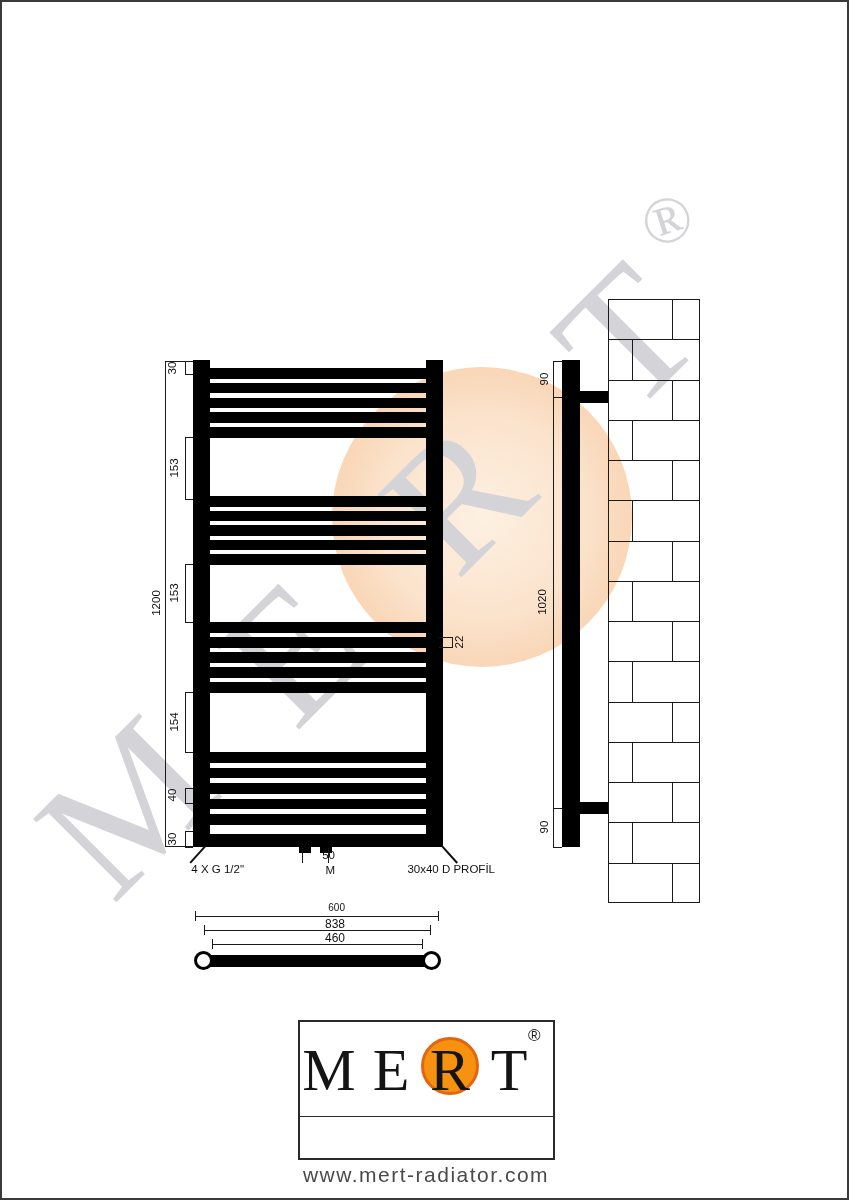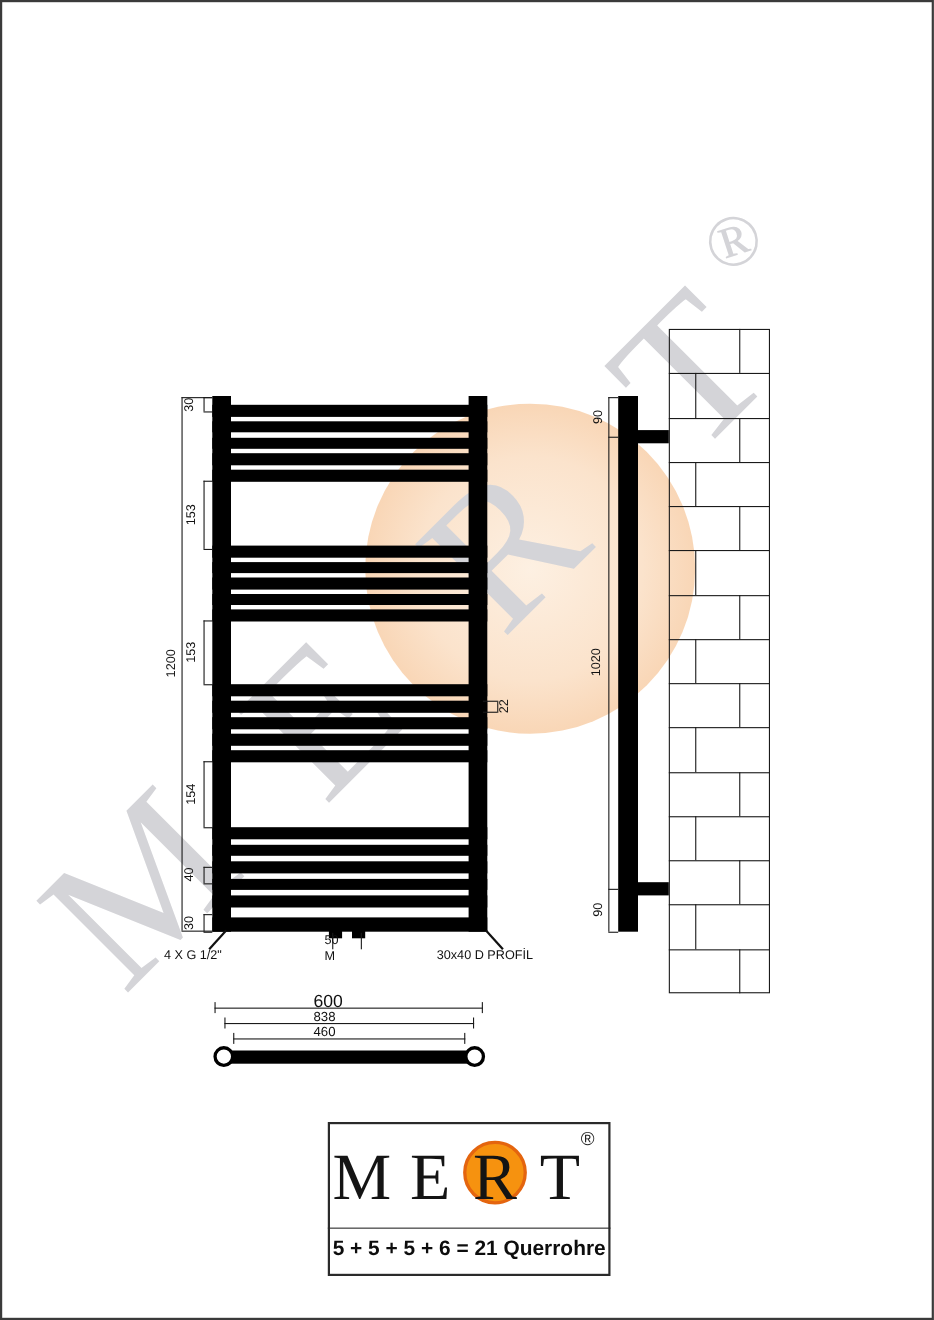--- a/index.html
+++ b/index.html
@@ -6,21 +6,21 @@
   .page{position:relative;width:849px;height:1200px;background:#ffffff;
         border:2px solid #3a3a3a;box-sizing:border-box;overflow:hidden;
         font-family:"Liberation Sans",sans-serif;color:#111;}
   .abs{position:absolute;}
   .blk{position:absolute;background:#000;z-index:2;}
   .hline{position:absolute;height:1px;background:#1a1a1a;z-index:2;}
   .vline{position:absolute;width:1px;background:#1a1a1a;z-index:2;}
   
   .rlab{position:absolute;width:60px;height:14px;line-height:14px;text-align:center;
         font-size:11.5px;transform:rotate(-90deg);transform-origin:center;z-index:2;white-space:nowrap;}
-  .hlab{position:absolute;font-size:11.5px;text-align:left;z-index:2;white-space:nowrap;}
+  .hlab{position:absolute;font-size:11.5px;text-align:right;z-index:2;white-space:nowrap;}
   .leader{position:absolute;height:1.5px;background:#111;transform-origin:left center;z-index:2;}
   .endcap{position:absolute;width:13px;height:13px;border:3px solid #000;border-radius:50%;
           background:#fff;z-index:3;}
   
   .wm-circle{position:absolute;left:330px;top:365px;width:300px;height:300px;border-radius:50%;
      background:radial-gradient(circle,#fdf0e2 0%,#fbe3cc 48%,#f8d2af 78%,#f5c69c 93%,rgba(245,198,156,0) 100%);
      z-index:0;}
   .wm{position:absolute;font-family:"Liberation Serif",serif;color:#d4d4d8;z-index:1;
       transform:translate(-50%,-50%) rotate(-45deg);line-height:1;}
   .wm-letter{font-size:180px;}
@@ -168,21 +168,21 @@
 
   <div class="vline" style="left:551px;top:359px;height:486px;"></div>
   <div class="hline" style="left:551px;top:359px;width:9px;"></div>
   <div class="hline" style="left:551px;top:395px;width:9px;"></div>
   <div class="hline" style="left:551px;top:806px;width:9px;"></div>
   <div class="hline" style="left:551px;top:845px;width:9px;"></div>
   <div class="rlab" style="left:512px;top:370px;">90</div>
   <div class="rlab" style="left:510px;top:593px;">1020</div>
   <div class="rlab" style="left:512px;top:818px;">90</div>
 
-  <div class="hlab" style="left:283px;top:900px;width:60px;font-size:16px;">600</div>
+  <div class="hlab" style="left:283px;top:900px;width:60px;font-size:10px;">600</div>
   <div class="hline" style="left:193px;top:914px;width:244px;"></div>
   <div class="vline" style="left:193px;top:909px;height:10px;"></div>
   <div class="vline" style="left:436px;top:909px;height:10px;"></div>
 
   <div class="hlab" style="left:283px;top:915px;width:60px;font-size:12px;">838</div>
   <div class="hline" style="left:202px;top:928px;width:227px;"></div>
   <div class="vline" style="left:202px;top:923px;height:10px;"></div>
   <div class="vline" style="left:428px;top:923px;height:10px;"></div>
 
   <div class="hlab" style="left:283px;top:929px;width:60px;font-size:12px;">460</div>
@@ -195,15 +195,15 @@
   <div class="endcap" style="left:420px;top:949px;"></div>
 
   <div class="logo-box"></div>
   <div class="logo-circle"></div>
   <div class="logo-letter" style="left:327px;">M</div>
   <div class="logo-letter" style="left:389px;">E</div>
   <div class="logo-letter" style="left:448px;">R</div>
   <div class="logo-letter" style="left:507px;">T</div>
   <div class="logo-reg">®</div>
   <div class="hline" style="left:296px;top:1114px;width:257px;background:#2a2a2a;z-index:6;"></div>
-  <div class="formula">5 + 5 + 5 + 6 = 21 Querrohre</div>
+  <div class="website">www.mert-radiator.com</div>
 
 </div>
 
 </body></html>

